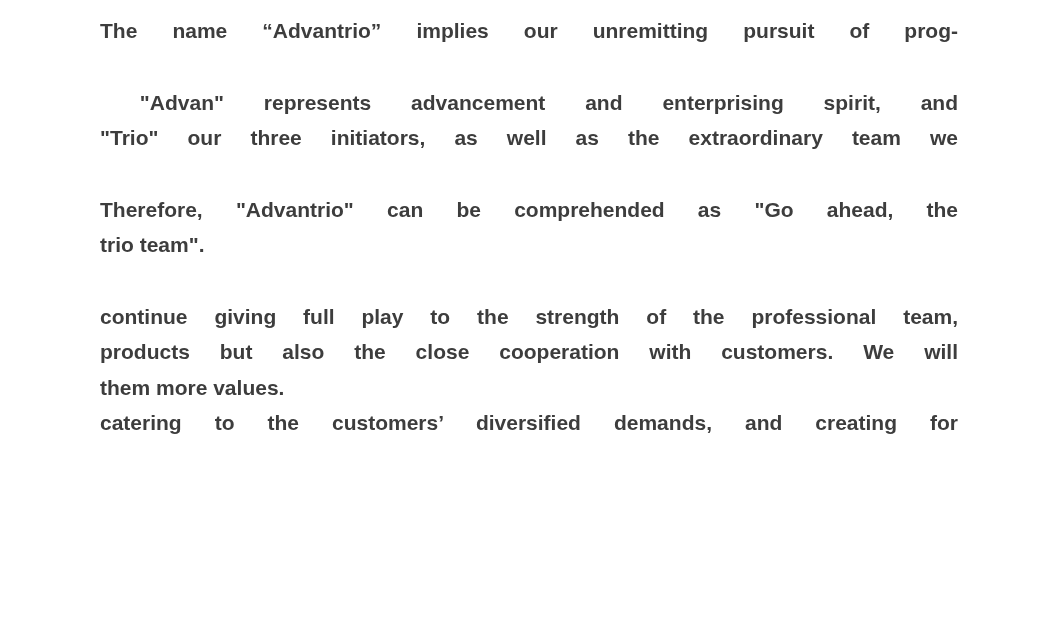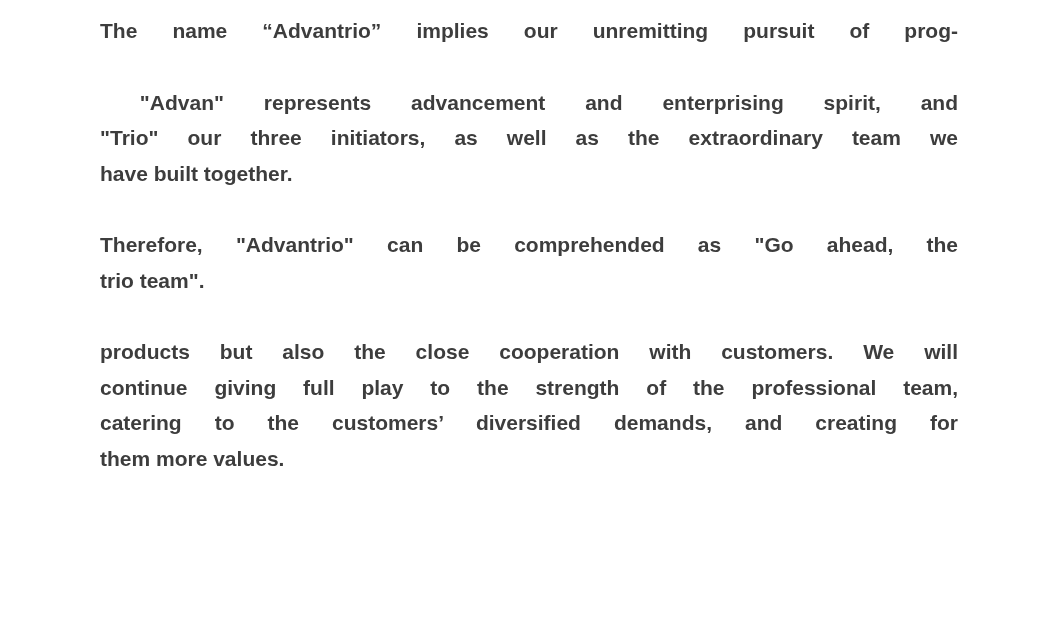--- a/index.html
+++ b/index.html
@@ -42,28 +42,27 @@
 
 <div class="about-text">
 
   <div class="para">
     <div class="line">The name “Advantrio” implies our unremitting pursuit of prog-</div>
   </div>
 
   <div class="para">
     <div class="line">&nbsp;"Advan" represents advancement and enterprising spirit, and</div>
     <div class="line">"Trio" our three initiators, as well as the extraordinary team we</div>
-    <div class="line last">have built together.</div>
   </div>
 
   <div class="para">
     <div class="line">Therefore, "Advantrio" can be comprehended as "Go ahead, the</div>
     <div class="line last">trio team".</div>
   </div>
 
   <div class="para">
+    <div class="line">continue giving full play to the strength of the professional team,</div>
     <div class="line">products but also the close cooperation with customers. We will</div>
-    <div class="line">continue giving full play to the strength of the professional team,</div>
+    <div class="line last">them more values.</div>
     <div class="line">catering to the customers’ diversified demands, and creating for</div>
-    <div class="line last">them more values.</div>
   </div>
 
 </div>
 
 </body></html>

